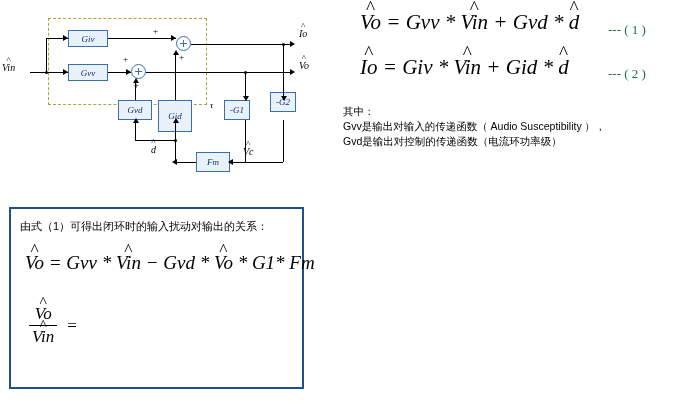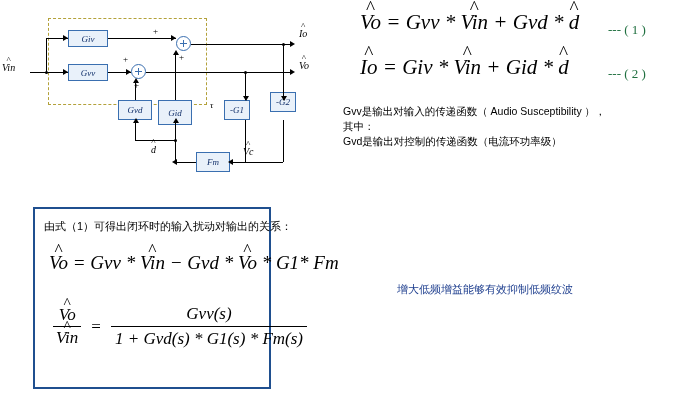--- a/index.html
+++ b/index.html
@@ -44,21 +44,21 @@
     font-style: italic;
     font-family: "Liberation Serif", serif;
     display: flex;
     align-items: center;
     justify-content: center;
     box-sizing: border-box;
   }
   .blk.gi  { left: 68px;  top: 30px;  width: 40px; height: 17px; }
   .blk.gv  { left: 68px;  top: 64px;  width: 40px; height: 17px; }
   .blk.gvd { left: 118px; top: 100px; width: 34px; height: 20px; }
-  .blk.gid { left: 158px; top: 100px; width: 34px; height: 25px; }
+  .blk.gid { left: 158px; top: 100px; width: 34px; height: 32px; }
   .blk.g1  { left: 224px; top: 100px; width: 26px; height: 20px; }
   .blk.g2  { left: 270px; top: 92px; width: 26px; height: 20px; }
   .blk.fm  { left: 196px; top: 152px; width: 34px; height: 20px; }
 
   .sumc {
     position: absolute;
     width: 15px; height: 15px;
     border: 1px solid #3a6fb0;
     border-radius: 50%;
     background: #fff;
@@ -168,25 +168,24 @@
     font-size: 10.5px;
     line-height: 15px;
     color: #000;
     font-family: "Liberation Sans", sans-serif;
   }
 
   
   #conclusion-box {
     position: absolute;
     left: 9px; top: 207px;
-    width: 238px; height: 182px;
+    width: 295px; height: 182px;
     border: 2px solid #1f4f8f;
     box-sizing: border-box;
     background: #fff;
-    margin-left: 24px;
   }
   .concl-title {
     position: absolute;
     left: 9px; top: 10px;
     font-size: 11px;
     color: #000;
     font-family: "Liberation Sans", sans-serif;
     white-space: nowrap;
   }
   .eq3 {
@@ -364,22 +363,22 @@
   <div class="eqblock eq2">
     <span class="hat-over"><span class="hatchar">^</span><span>Io</span></span>
     <span>= Giv *</span>
     <span class="hat-over"><span class="hatchar">^</span><span>Vin</span></span>
     <span>+ Gid *</span>
     <span class="hat-over"><span class="hatchar">^</span><span>d</span></span>
   </div>
   <div class="eqnum eqnum2">--- ( 2 )</div>
 
   <div class="notes">
+    <div>其中：</div>
     <div>Gvv是输出对输入的传递函数（ Audio Susceptibility ），</div>
-    <div>其中：</div>
     <div>Gvd是输出对控制的传递函数（电流环功率级）</div>
   </div>
 
   <div id="conclusion-box">
     <div class="concl-title">由式（1）可得出闭环时的输入扰动对输出的关系：</div>
 
     <div class="eq3">
       <span class="hat-over"><span class="hatchar">^</span><span>Vo</span></span>
       <span>= Gvv *</span>
       <span class="hat-over"><span class="hatchar">^</span><span>Vin</span></span>
@@ -388,23 +387,17 @@
       <span>* G1* Fm</span>
     </div>
 
     <div class="frac">
       <span class="lhs">
         <span class="num"><span class="hat-over"><span class="hatchar">^</span><span>Vo</span></span></span>
         <span class="bar"></span>
         <span class="den"><span class="hat-over"><span class="hatchar">^</span><span>Vin</span></span></span>
       </span>
       <span class="eqs">=</span>
-      <span class="rhs">
-        <span class="num">Gvv(s)</span>
-        <span class="bar"></span>
-        <span class="den">1 + Gvd(s) * G1(s) * Fm(s)</span>
-      </span>
     </div>
   </div>
 
-  <div class="sidenote">增大低频增益能够有效抑制低频纹波</div>
 
 </div>
 
 </body></html>

